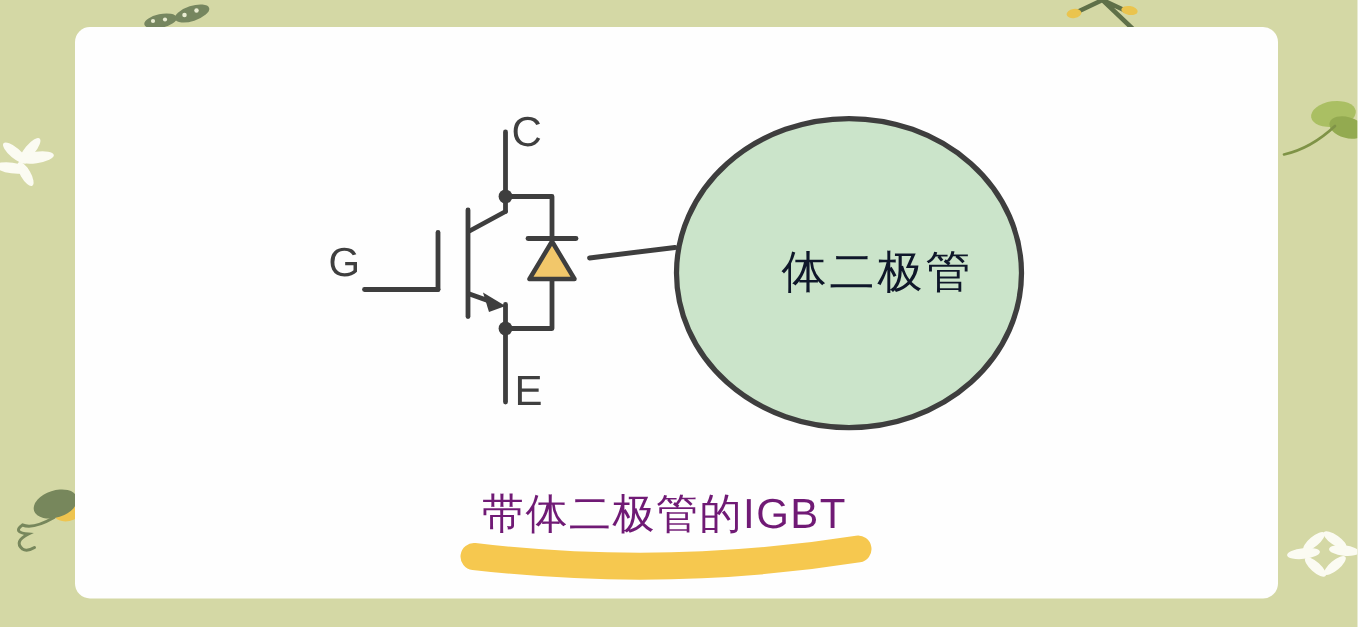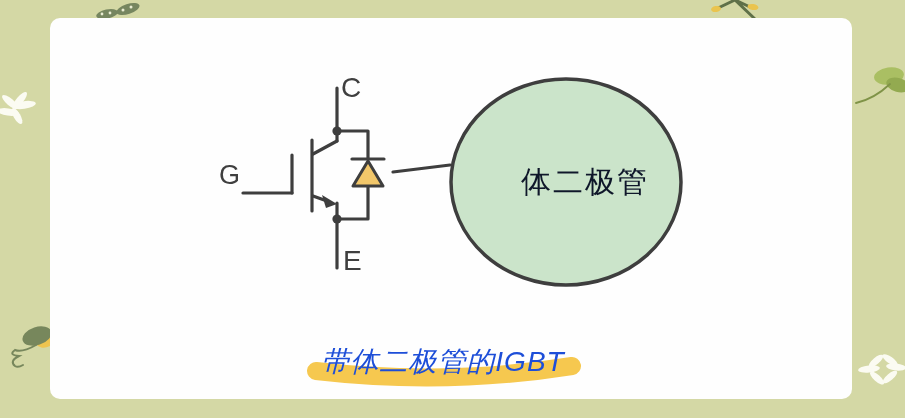--- a/index.html
+++ b/index.html
@@ -42,29 +42,28 @@
     transform: translate(-50%, -50%);
     font-size: 30px;
     letter-spacing: 2px;
     color: #0f172a;
     white-space: nowrap;
     margin-left: 19px;
   }
   .caption {
     position: absolute;
     z-index: 3;
-    left: 248px; top: 343px;
+    left: 248px; top: 324px;
     width: 390px;
     text-align: center;
     font-size: 28px;
     font-weight: 500;
-    color: #1d4ed8;
+    color: #701a75;
     letter-spacing: 1px;
     white-space: nowrap;
-    font-style: italic;
   }
 </style>
 </head>
 <body>
 
 <svg class="deco" style="left:90px; top:2px;" width="56" height="18" viewBox="0 0 56 18">
   <ellipse cx="17" cy="12" rx="11" ry="4.6" fill="#76865f" transform="rotate(-12 17 12)"></ellipse>
   <ellipse cx="38" cy="7" rx="12" ry="5" fill="#76865f" transform="rotate(-18 38 7)"></ellipse>
   <circle cx="12" cy="12" r="1.4" fill="#e9ecd2"></circle>
   <circle cx="20" cy="11" r="1.4" fill="#e9ecd2"></circle>

